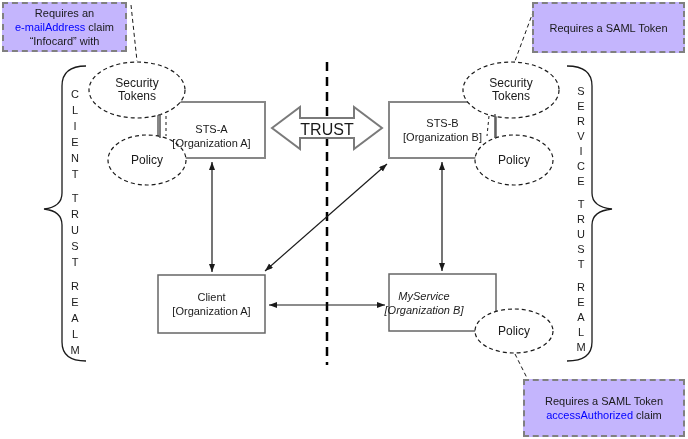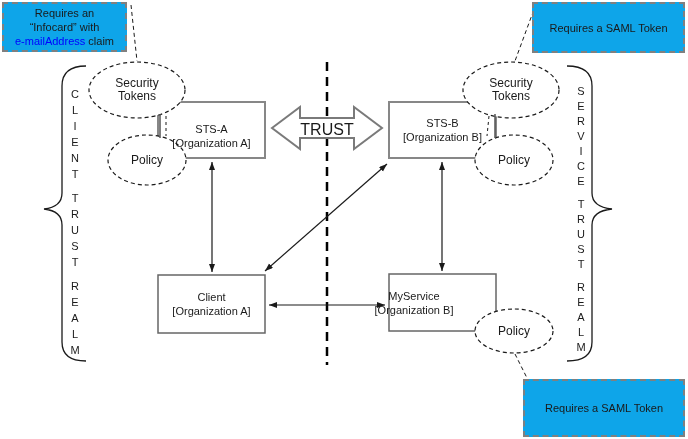--- a/index.html
+++ b/index.html
@@ -1,19 +1,19 @@
 <!DOCTYPE html>
 <html><head>
 <meta charset="utf-8">
 <style>
   html,body{margin:0;padding:0;background:#ffffff;}
   body{width:688px;height:439px;position:relative;overflow:hidden;
        font-family:"Liberation Sans", sans-serif;color:#1a1a1a;}
   #diagram-svg{position:absolute;left:0;top:0;}
-  .callout{position:absolute;border:2px dashed #808080;background:#0ea5e9;
+  .callout{position:absolute;border:2px dashed #808080;background:#c4b5fd;
            display:flex;flex-direction:column;justify-content:center;
            text-align:center;font-size:11px;line-height:14px;box-sizing:border-box;}
   .callout .blue-claim{font-weight:normal;}
   .node-label{position:absolute;display:flex;flex-direction:column;justify-content:center;
               align-items:center;text-align:center;font-size:11px;line-height:14px;
               pointer-events:none;}
   .ellipse-label{position:absolute;display:flex;align-items:center;justify-content:center;
                  text-align:center;font-size:12px;line-height:13px;pointer-events:none;}
   .trust-label{position:absolute;text-align:center;font-size:16px;pointer-events:none;}
   .letter-col{position:absolute;display:flex;flex-direction:column;align-items:center;
@@ -64,45 +64,46 @@
   <line x1="515" y1="354" x2="527" y2="378" stroke="#1a1a1a" stroke-width="1" stroke-dasharray="4 3"></line>
 
   <polygon points="272,128 300,107 300,118 354,118 354,107 382,128 354,149 354,138 300,138 300,149" fill="#ffffff" stroke="#7a7a7a" stroke-width="2"></polygon>
 
   <path d="M 86 66 Q 62 66 62 86 L 62 193 Q 62 207 44 209 Q 62 211 62 225 L 62 342 Q 62 361 86 361" fill="none" stroke="#1a1a1a" stroke-width="1.3"></path>
   <path d="M 567 66 Q 592 66 592 86 L 592 193 Q 592 207 612 209 Q 592 211 592 225 L 592 342 Q 592 361 567 361" fill="none" stroke="#1a1a1a" stroke-width="1.3"></path>
 </svg>
 
 <div class="callout" style="left:2px;top:2px;width:125px;height:50px;">
   <div>Requires an</div>
+  <div><span class="blue-claim" style="color: rgb(0, 0, 255);">e-mailAddress</span><span> claim</span></div>
   <div>“Infocard” with</div>
-  <div><span class="blue-claim" style="color: rgb(0, 0, 255);">e-mailAddress</span><span> claim</span></div>
 </div>
 
 <div class="callout" style="left:532px;top:2px;width:153px;height:51px;">
   <div>Requires a SAML Token</div>
 </div>
 
 <div class="callout" style="left:523px;top:379px;width:162px;height:58px;">
   <div>Requires a SAML Token</div>
+  <div><span class="blue-claim" style="color: rgb(0, 0, 255);">accessAuthorized</span><span> claim</span></div>
 </div>
 
 <div class="node-label" style="left:158px;top:102px;width:107px;height:68px;">
   <div>STS-A</div>
   <div>[Organization A]</div>
 </div>
 <div class="node-label" style="left:389px;top:102px;width:107px;height:56px;">
   <div>STS-B</div>
   <div>[Organization B]</div>
 </div>
 <div class="node-label" style="left:158px;top:275px;width:107px;height:58px;border-radius:25px;">
   <div>Client</div>
   <div>[Organization A]</div>
 </div>
-<div class="node-label" style="left:372px;top:274px;width:84px;height:57px;">
+<div class="node-label" style="left:382px;top:274px;width:84px;height:57px;font-style:italic;">
   <div>MyService</div>
   <div>[Organization B]</div>
 </div>
 
 <div class="ellipse-label" style="left:105px;top:74px;width:64px;height:32px;">Security Tokens</div>
 <div class="ellipse-label" style="left:479px;top:74px;width:64px;height:32px;">Security Tokens</div>
 <div class="ellipse-label" style="left:117px;top:152px;width:60px;height:16px;">Policy</div>
 <div class="ellipse-label" style="left:484px;top:152px;width:60px;height:16px;">Policy</div>
 <div class="ellipse-label" style="left:484px;top:323px;width:60px;height:16px;">Policy</div>
 

